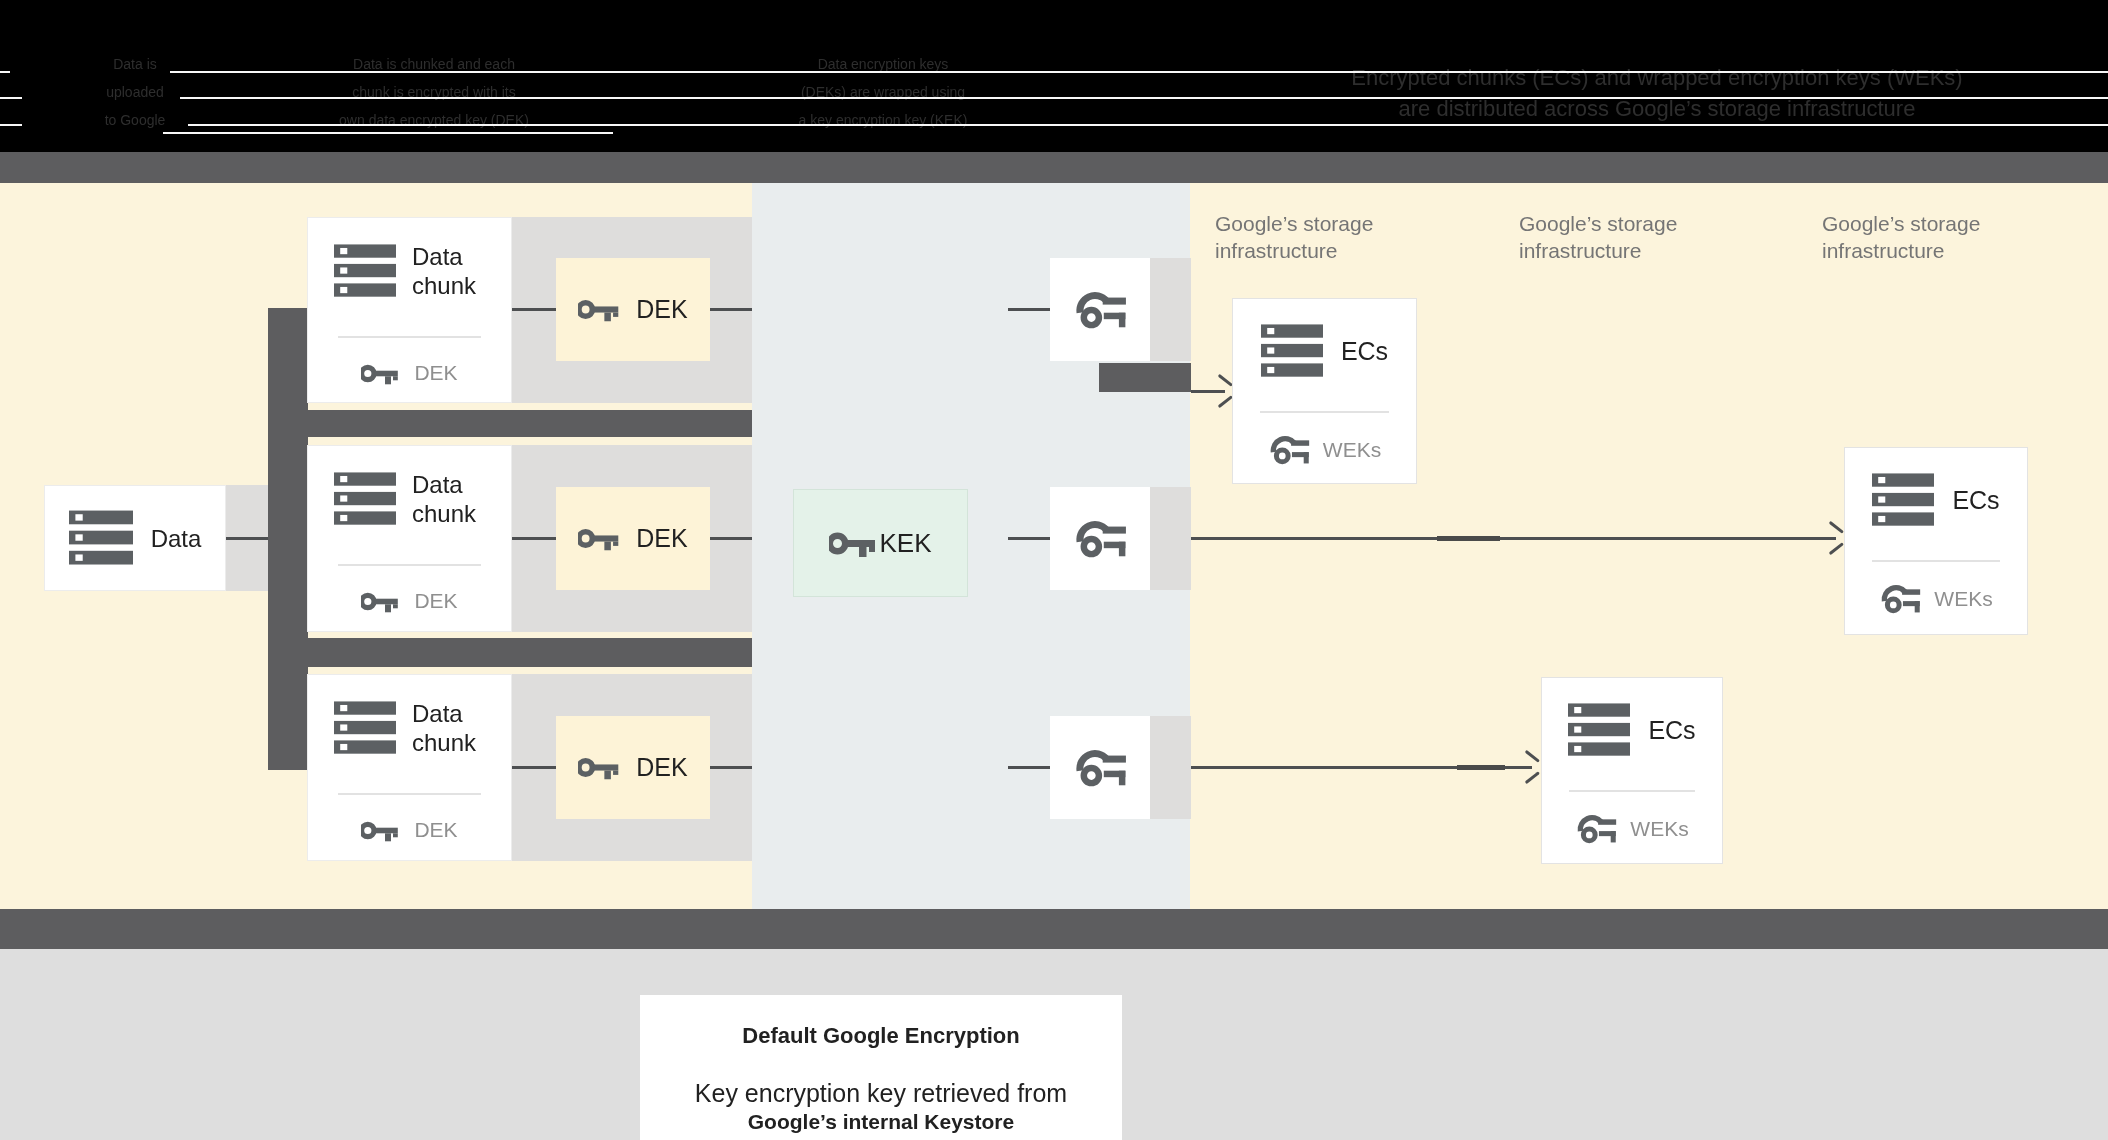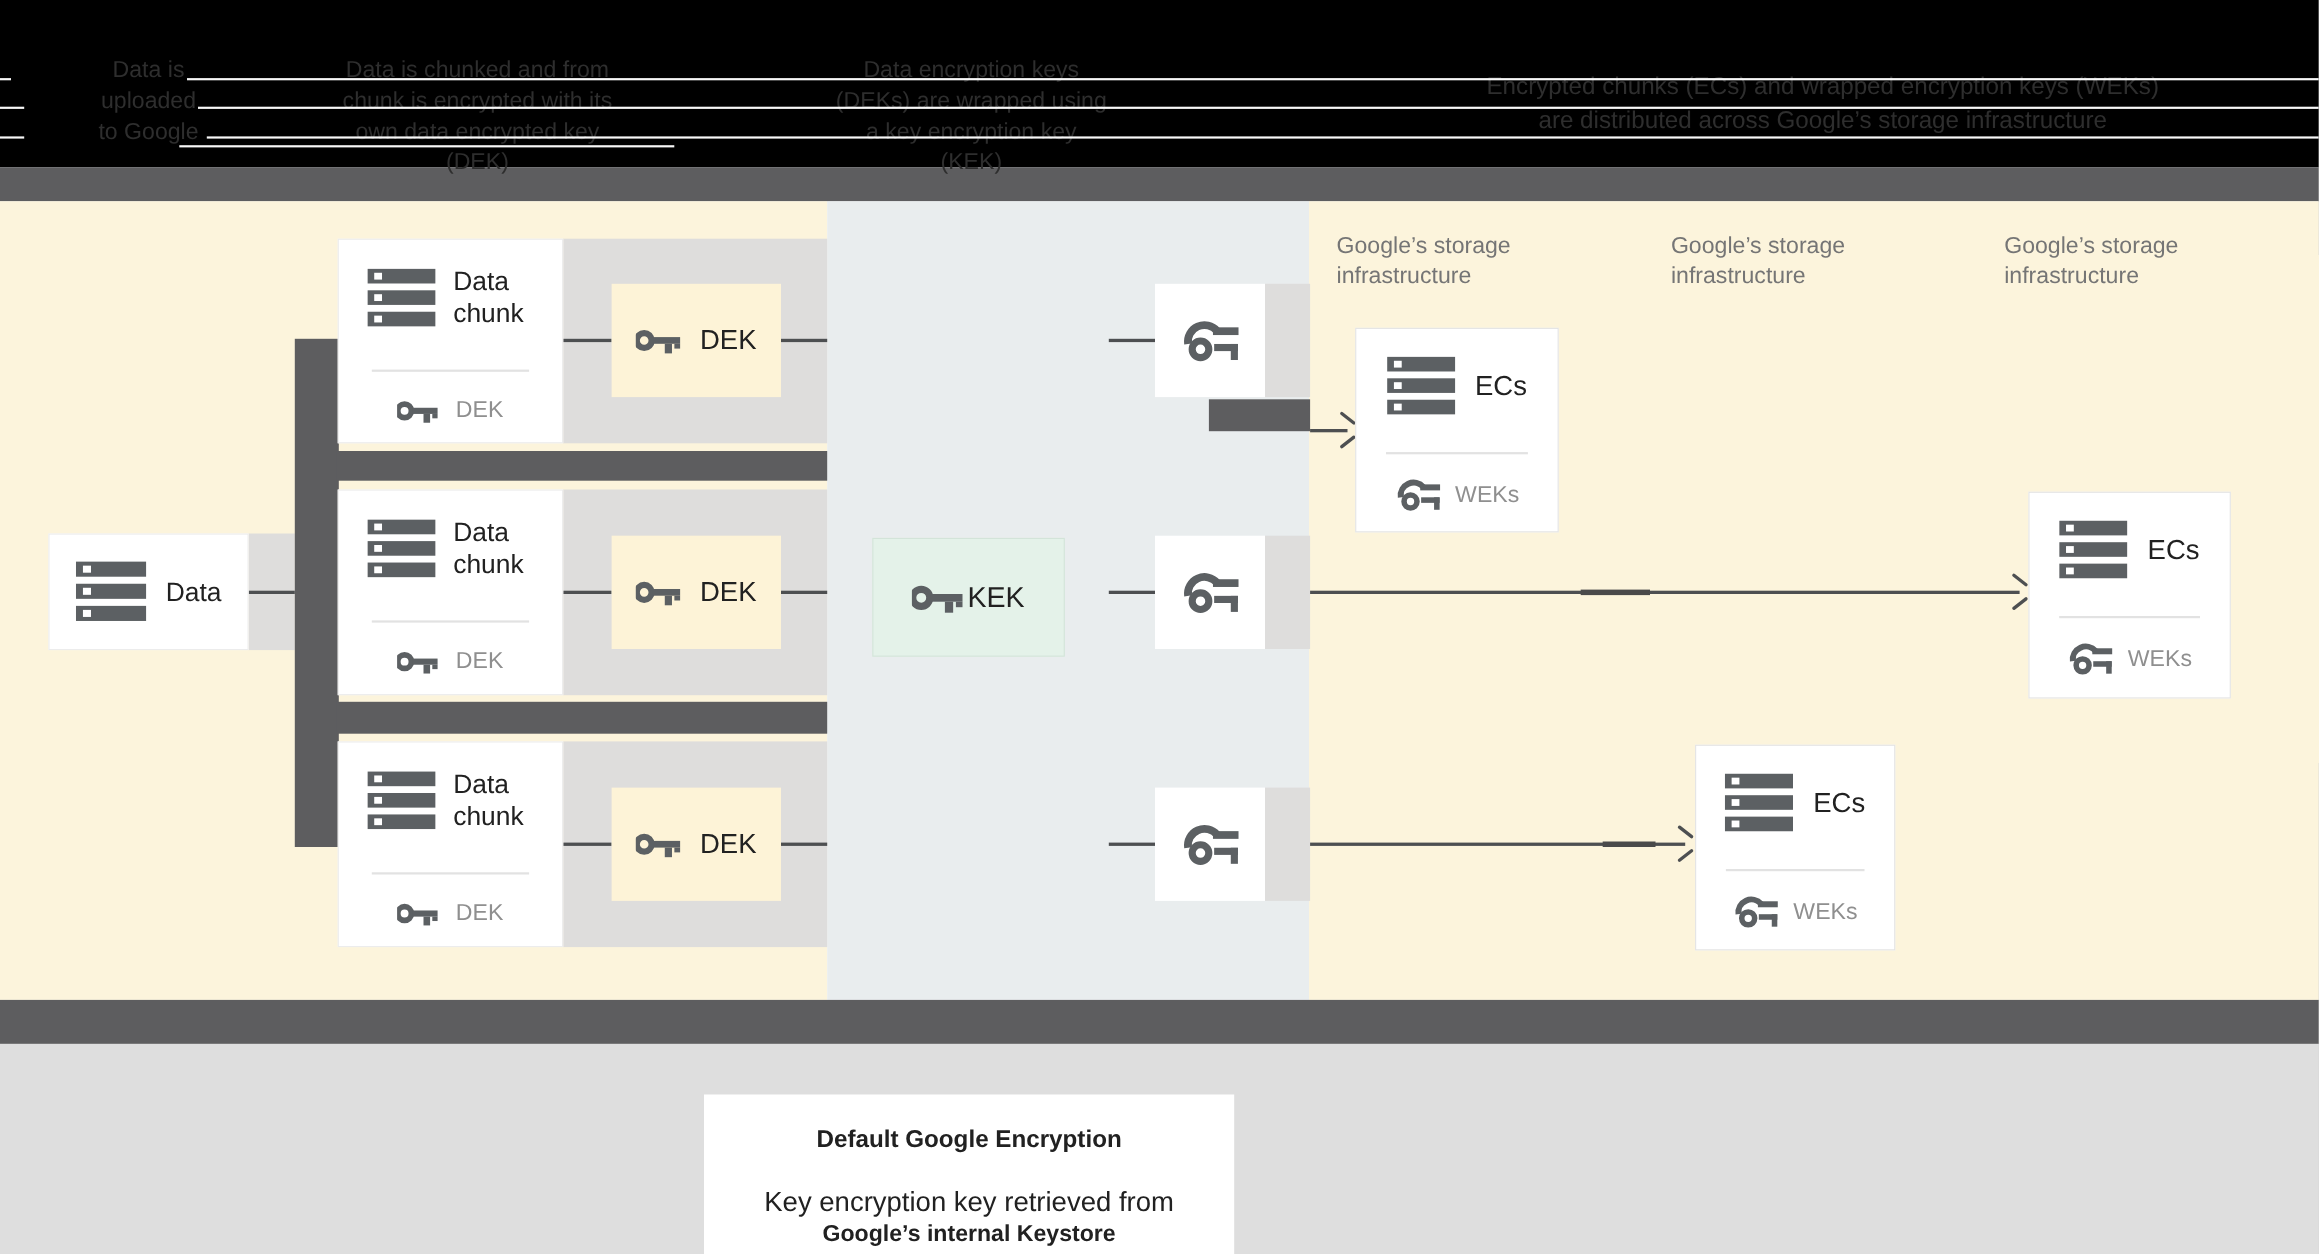--- a/index.html
+++ b/index.html
@@ -9,21 +9,21 @@
     --header-text:#2e2e2e;
   }
   html,body{margin:0;padding:0;}
   body{font-family:"Liberation Sans", sans-serif; background:#000;}
   #stage{position:relative;width:2108px;height:1140px;overflow:hidden;background:#fff;}
   .abs{position:absolute;}
 
   
   #header{left:0;top:0;width:2108px;height:152px;background:#000;}
   .hrule{position:absolute;height:2px;background:#f7f7f7;z-index:3;}
-  .hcol{position:absolute;color:var(--header-text);font-size:21px;line-height:28px;text-align:center;z-index:2;}
+  .hcol{position:absolute;color:var(--header-text);font-size:14px;line-height:28px;text-align:center;z-index:2;}
   .hcol4{font-size:22px;line-height:31px;}
 
   .graybar{left:0;width:2108px;background:var(--dark-bar);}
 
   
   .zone{top:183px;height:726px;}
 
   
   .panel{background:var(--panel-gray);}
   .darkshape{background:var(--dark-bar);}
@@ -71,21 +71,21 @@
     <div class="hrule" style="top:124px;left:0;width:22px;"></div>
     <div class="hrule" style="top:124px;left:188px;width:1920px;"></div>
     <div class="hrule" style="top:132px;left:163px;width:450px;"></div>
 
     <div class="hcol" style="left:60px;top:50px;width:150px;">
       <div>Data is</div>
       <div>uploaded</div>
       <div>to Google</div>
     </div>
     <div class="hcol" style="left:294px;top:50px;width:280px;">
-      <div>Data is chunked and from</div>
+      <div>Data is chunked and each</div>
       <div>chunk is encrypted with its</div>
       <div>own data encrypted key (DEK)</div>
     </div>
     <div class="hcol" style="left:758px;top:50px;width:250px;">
       <div>Data encryption keys</div>
       <div>(DEKs) are wrapped using</div>
       <div>a key encryption key (KEK)</div>
     </div>
     <div class="hcol hcol4" style="left:1332px;top:62px;width:650px;">
       <div>Encrypted chunks (ECs) and wrapped encryption keys (WEKs)</div>

